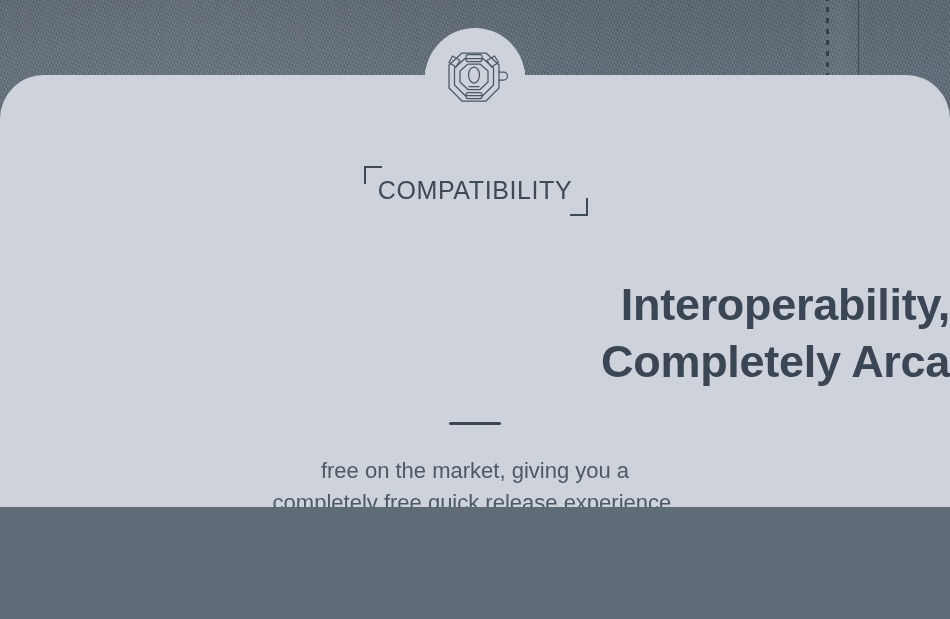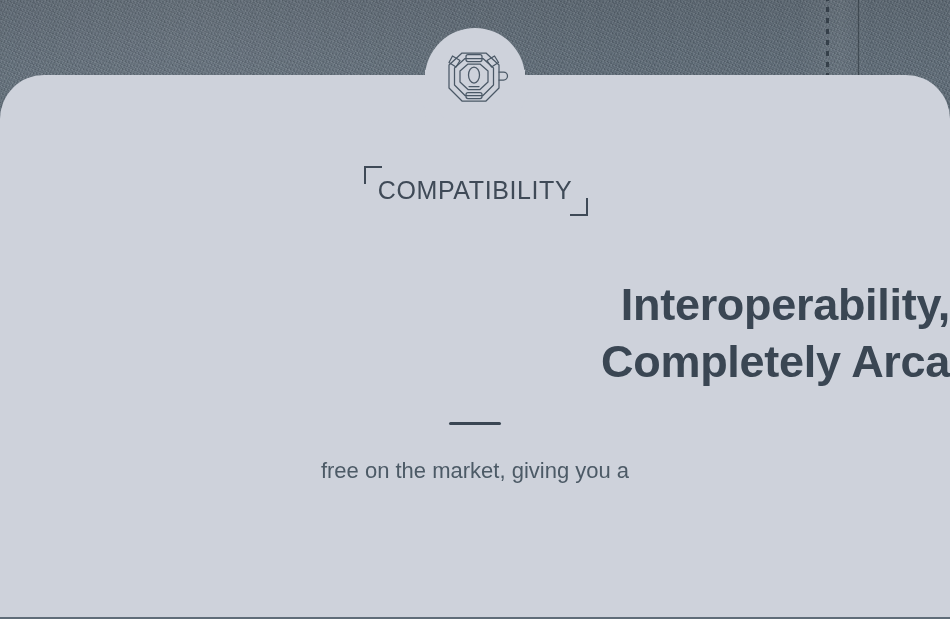--- a/index.html
+++ b/index.html
@@ -1,21 +1,21 @@
 <!DOCTYPE html>
 <html><head>
 <meta charset="utf-8">
 <style>
   html,body{margin:0;padding:0;}
   body{
     width:950px;height:619px;overflow:hidden;
     font-family:"Liberation Sans","DejaVu Sans",sans-serif;
     background:#5f6c78;
   }
-  #stage{position:relative;width:950px;height:617px;overflow:hidden;}
+  #stage{position:relative;width:950px;height:507px;overflow:hidden;}
 
   
   .fabric{
     position:absolute;left:0;top:0;width:950px;height:200px;
     background-color:#5e6b77;
     background-image:
       repeating-linear-gradient(112deg, rgba(255,255,255,.055) 0 1px, rgba(0,0,0,.05) 1px 2px, rgba(255,255,255,0) 2px 3px),
       repeating-linear-gradient(24deg, rgba(255,255,255,.05) 0 1px, rgba(0,0,0,.055) 1px 2px, rgba(255,255,255,0) 2px 4px),
       repeating-linear-gradient(68deg, rgba(0,0,0,.045) 0 1px, rgba(255,255,255,.04) 1px 3px),
       radial-gradient(circle at 20% 10%, rgba(255,255,255,.06), rgba(0,0,0,0) 55%),
@@ -162,15 +162,16 @@
 
   <div class="headline">
     <span class="l1">Interoperability,</span>
     <span class="l2">Completely Arca</span>
   </div>
 
   <div class="divider"></div>
 
   <div class="blurb">
     <span>free on the market, giving you a</span>
+    <span>completely free quick release experience.</span>
   </div>
 
 </div>
 
 </body></html>

